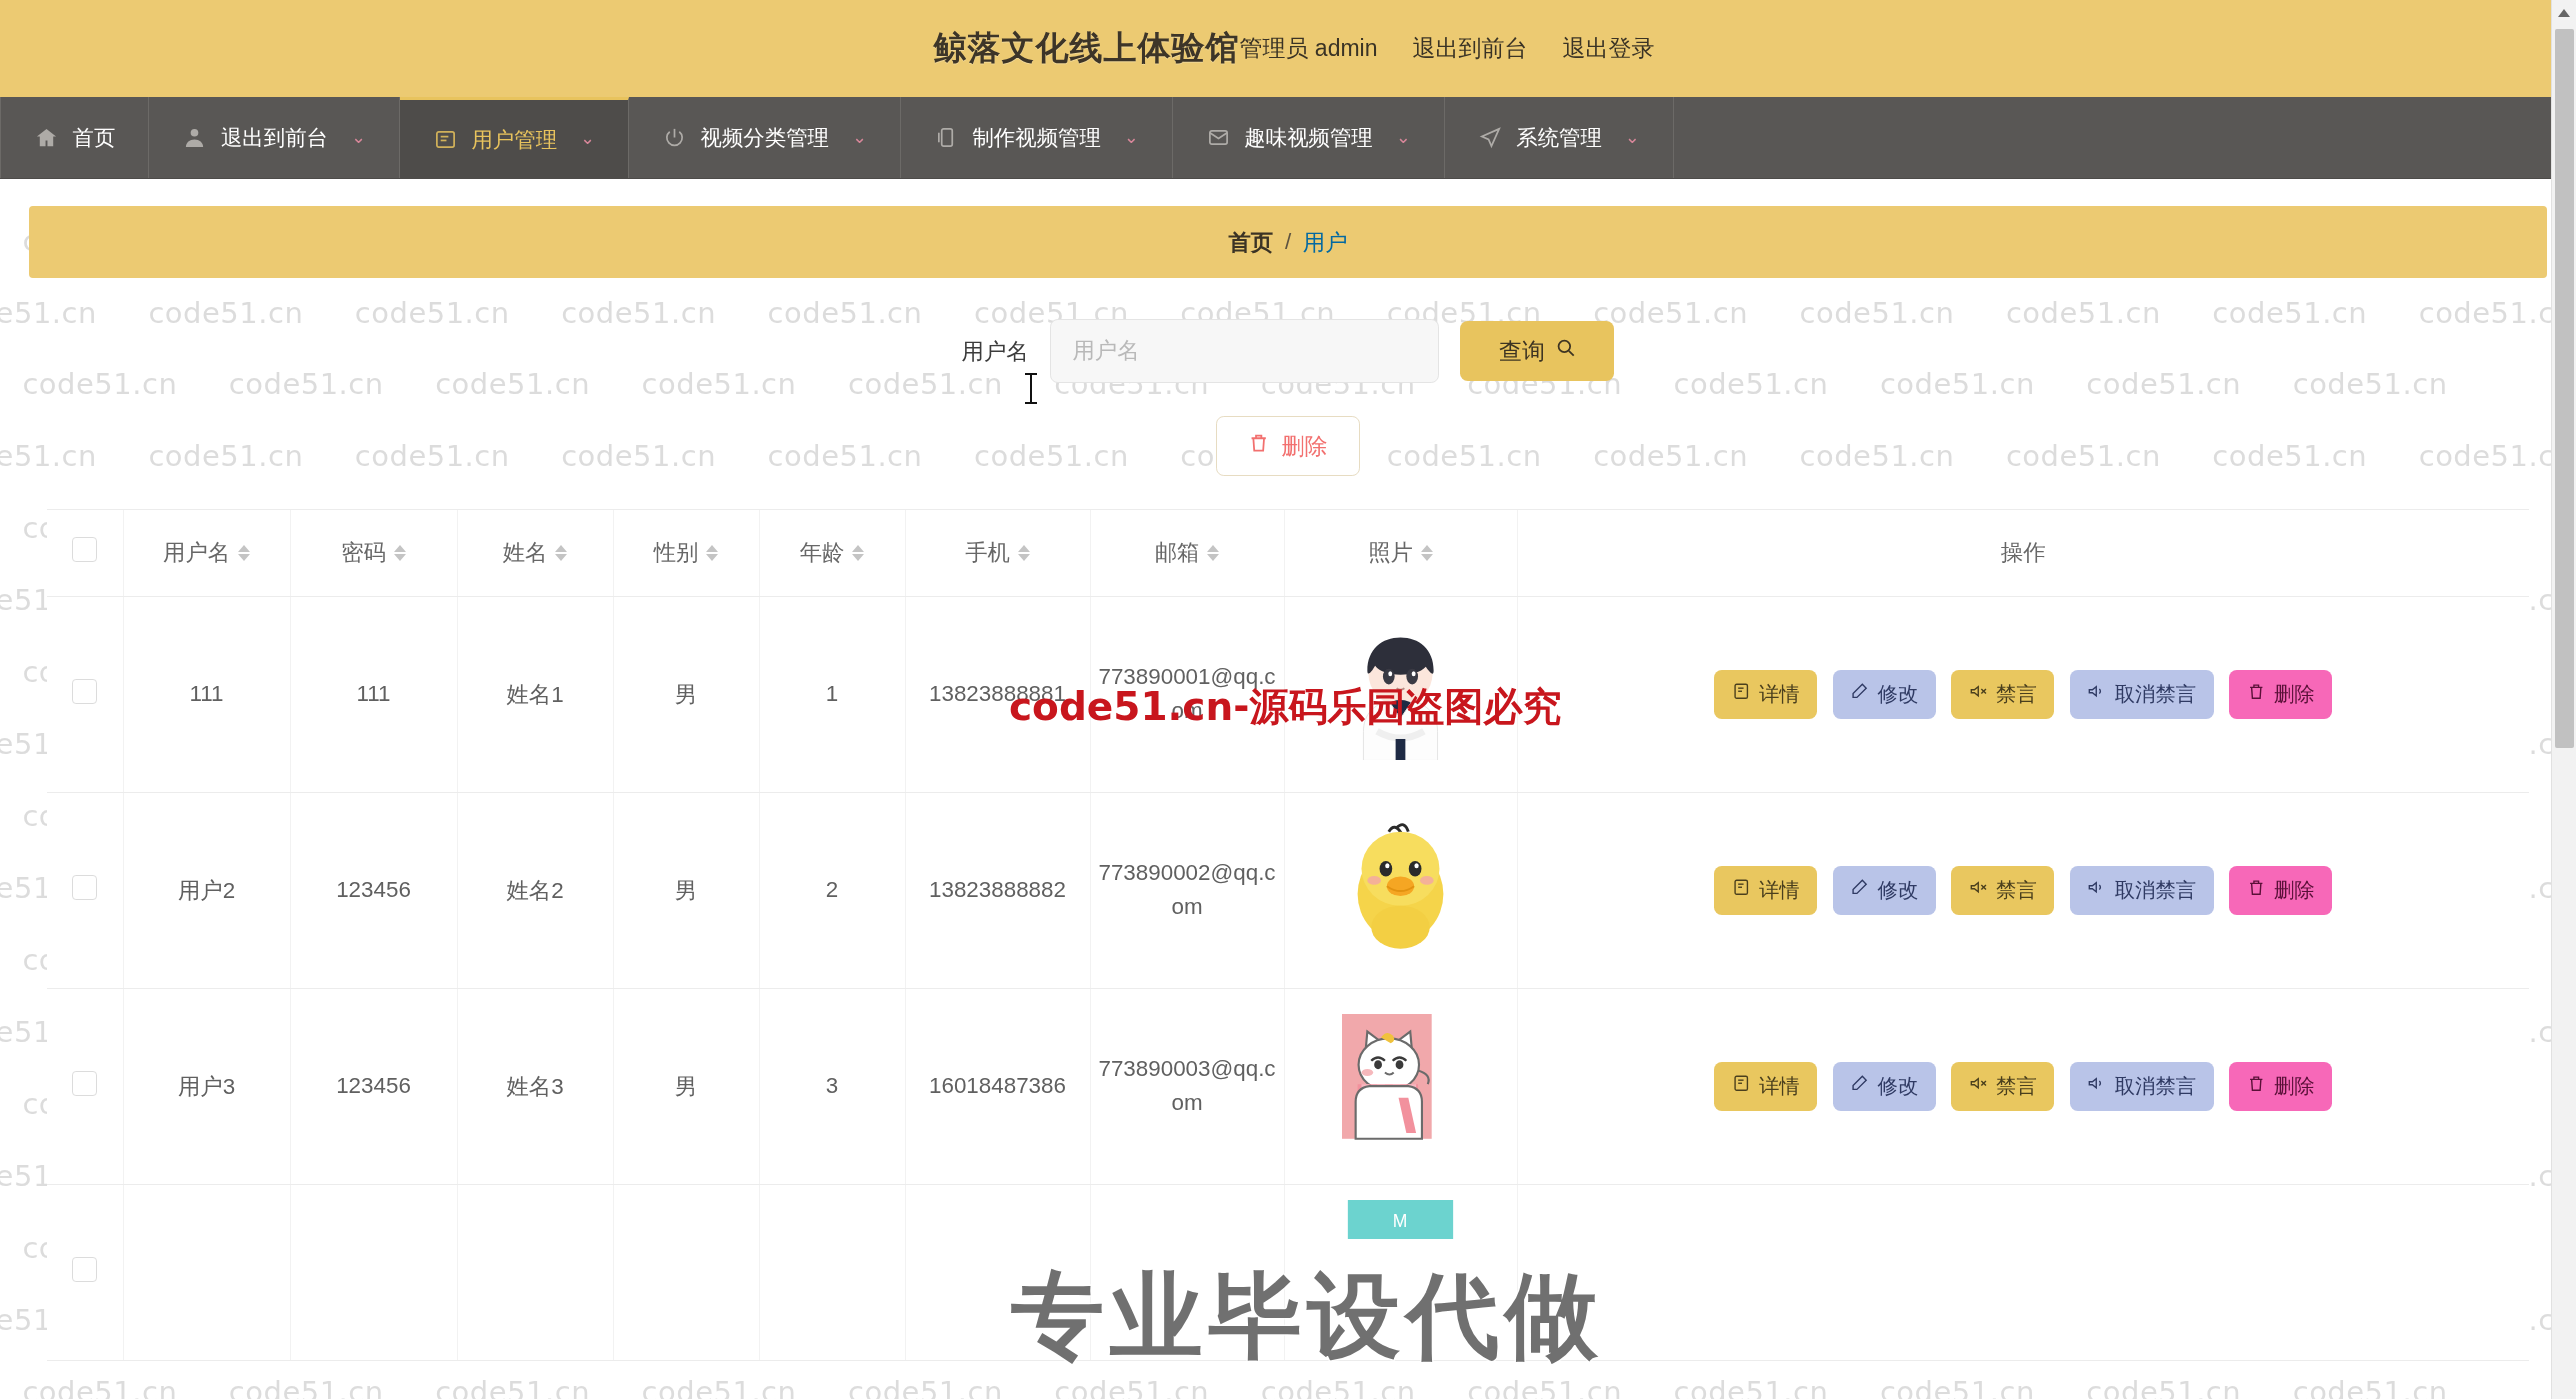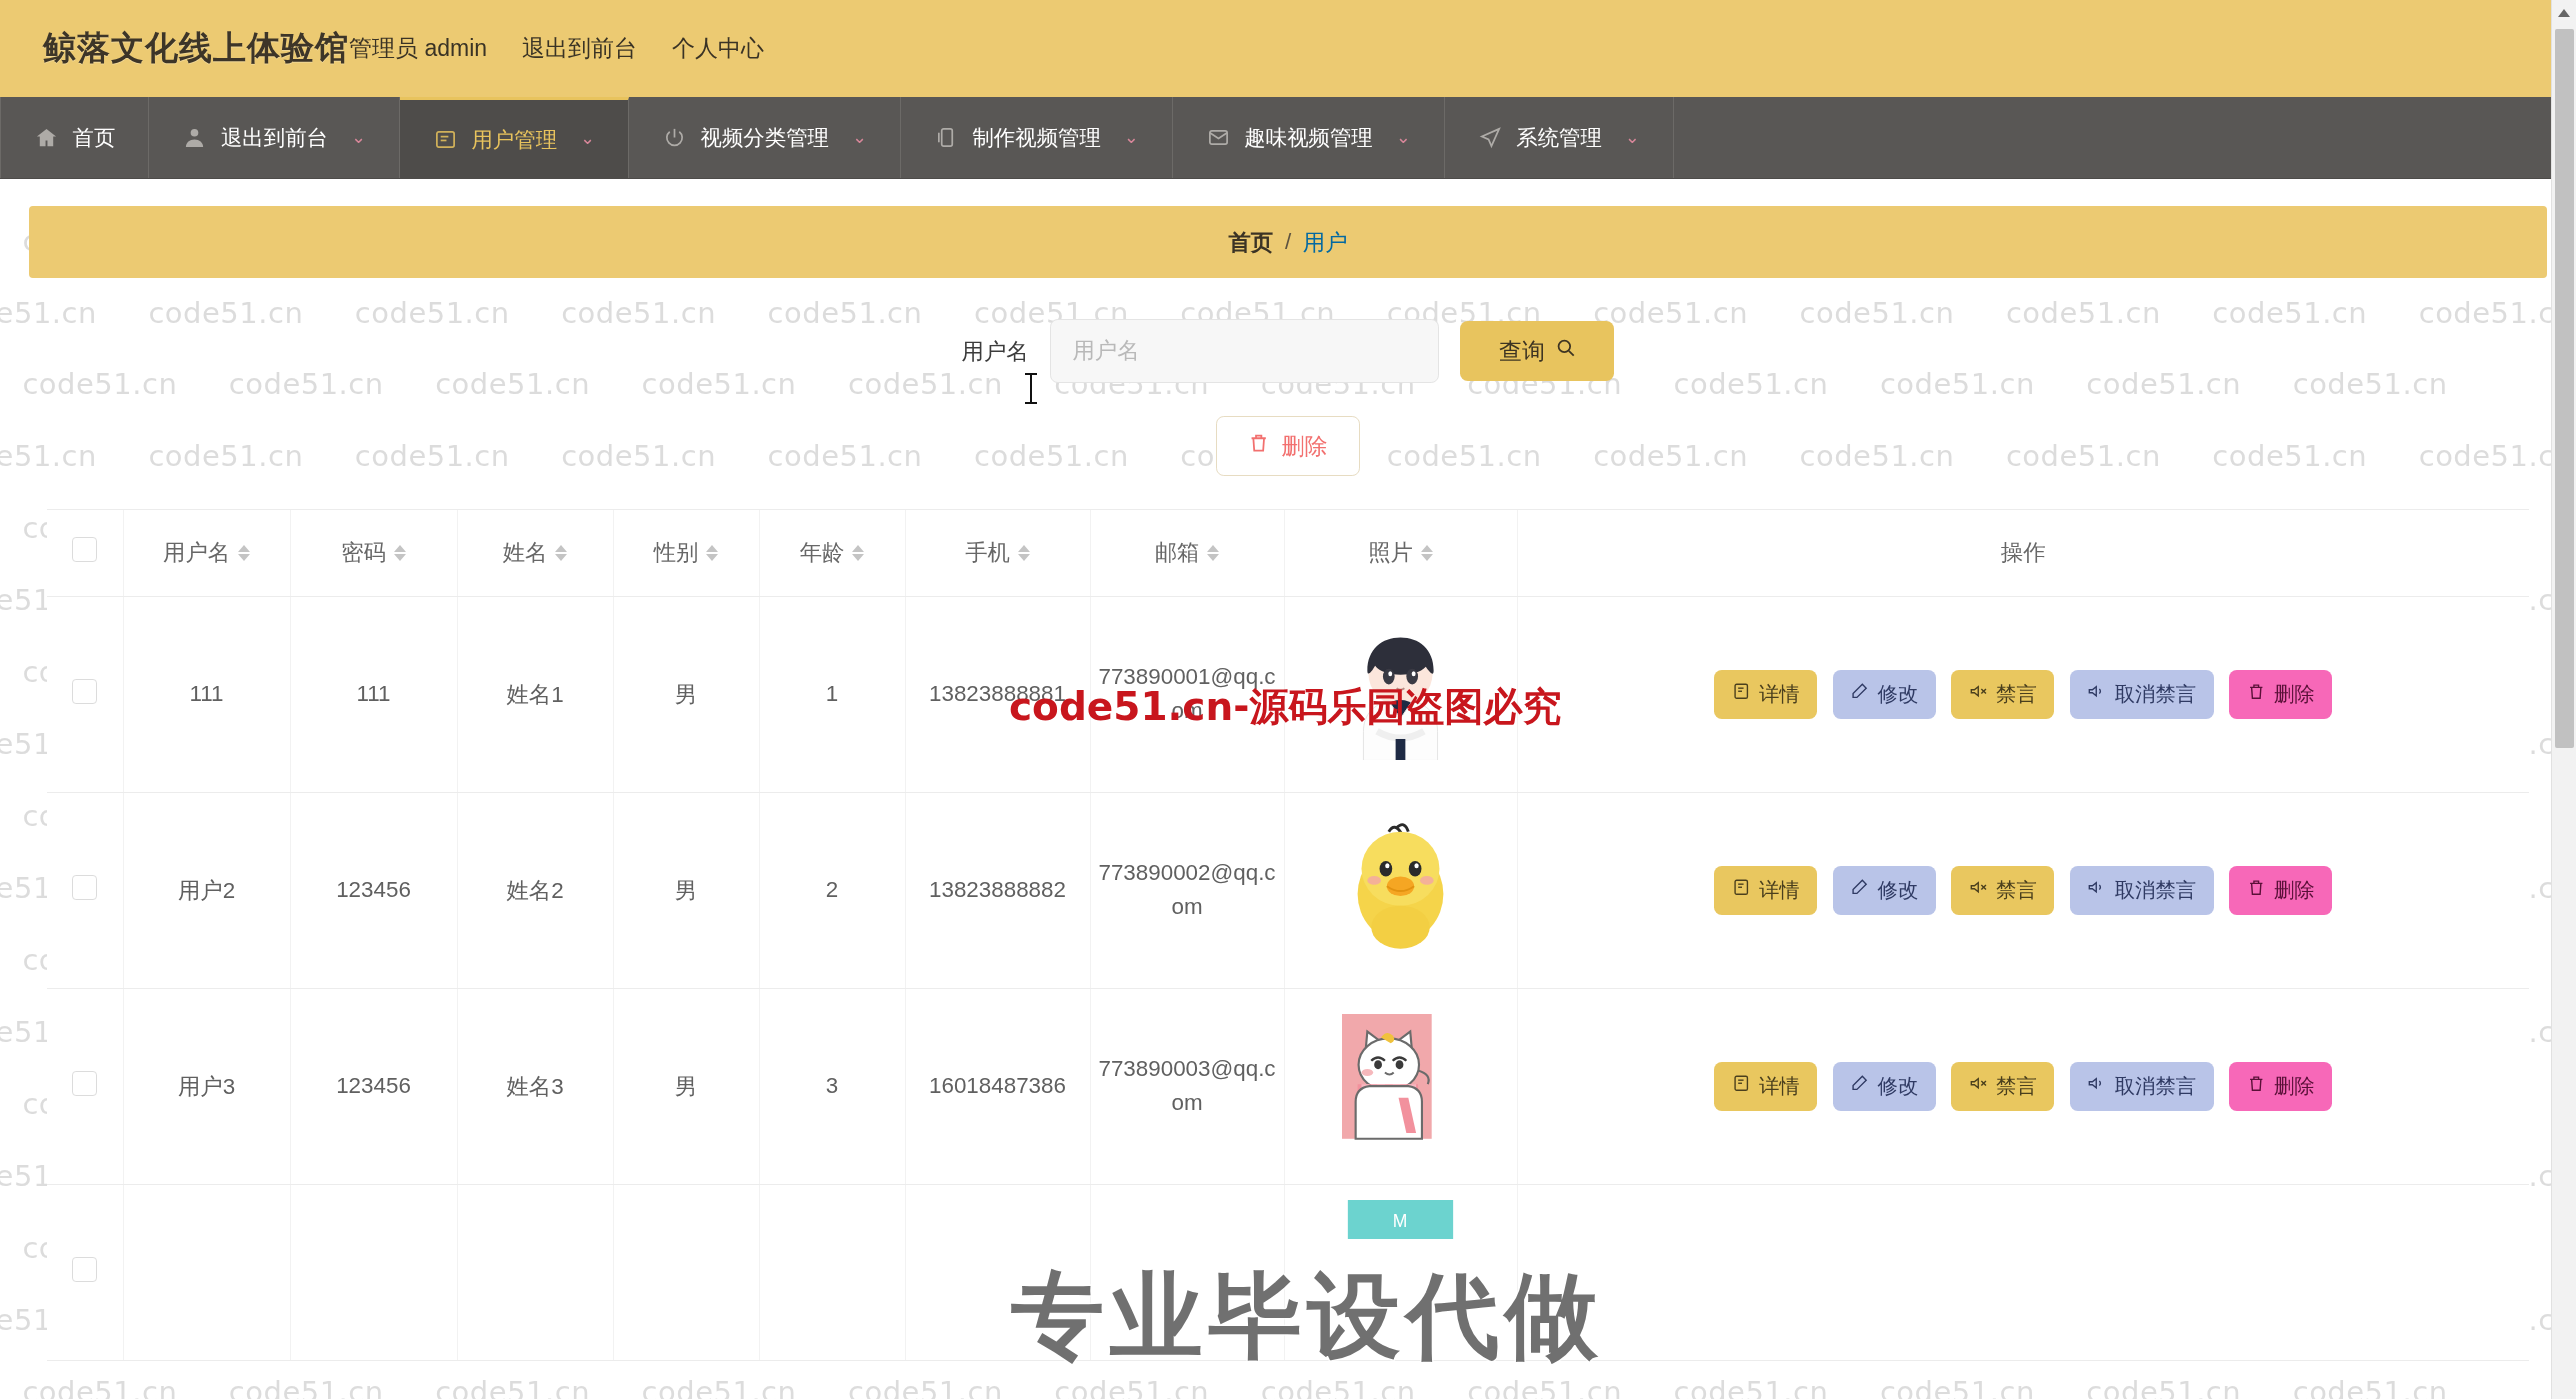--- a/index.html
+++ b/index.html
@@ -28,21 +28,21 @@
     font-size: 29px;
     color: rgba(120,120,120,0.26);
     font-family: "DejaVu Sans", sans-serif;
     letter-spacing: 0.5px;
   }
 
   
   .topbar{
     position:relative; z-index:60;
     height: 97px; background:#ecca72;
-    display:flex; align-items:center; justify-content:flex-start;
+    display:flex; align-items:center; justify-content:center;
     padding: 0 31px 0 43px;
   }
   .brand{
     font-size: 33px; font-weight: 700; color:#3d3528;
     letter-spacing: 1px;
     text-shadow: 0 1px 0 rgba(255,255,255,.25);
   }
   .topright{ display:flex; align-items:center; gap: 35px; }
   .topright > span{
     font-size: 23px; color:#3a3325; cursor:pointer; white-space:nowrap;
@@ -533,21 +533,21 @@
         <span class="wm-txt">code51.cn</span>
         <span class="wm-txt">code51.cn</span>
       </div>
     </div>
 
   <div class="topbar">
     <div class="brand">鲸落文化线上体验馆</div>
     <div class="topright">
       <span>管理员 admin</span>
       <span>退出到前台</span>
-      <span>个人中心</span>
+      <span>退出登录</span>
     </div>
   </div>
 
   <div class="nav" id="navBar">
       <div class="nav-item">
         <span class="nav-ic">
           <svg viewBox="0 0 24 24" fill="#bdbab6">
             <path d="M12 3L2 11h3v10h6v-6h2v6h6V11h3z"></path>
           </svg>
         </span>

